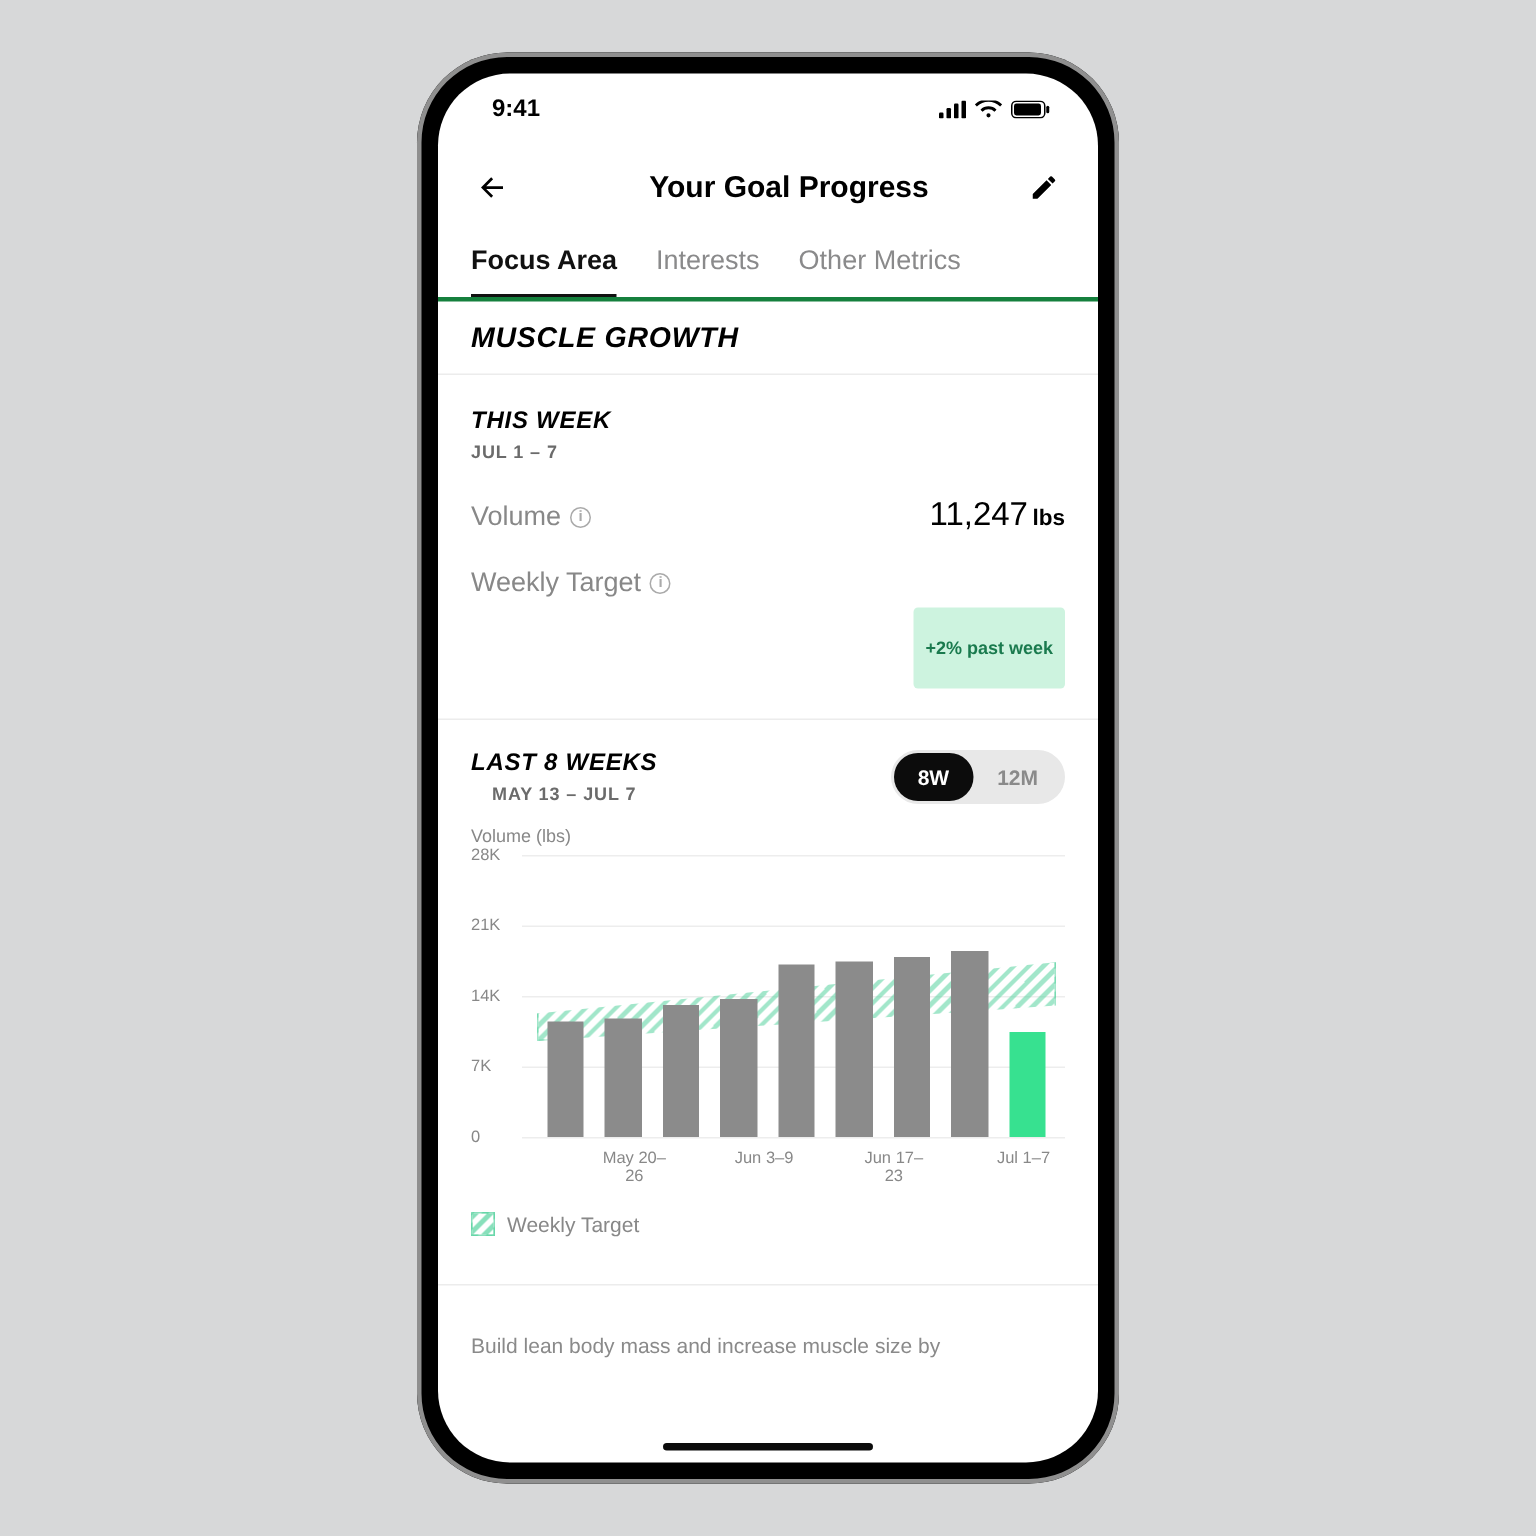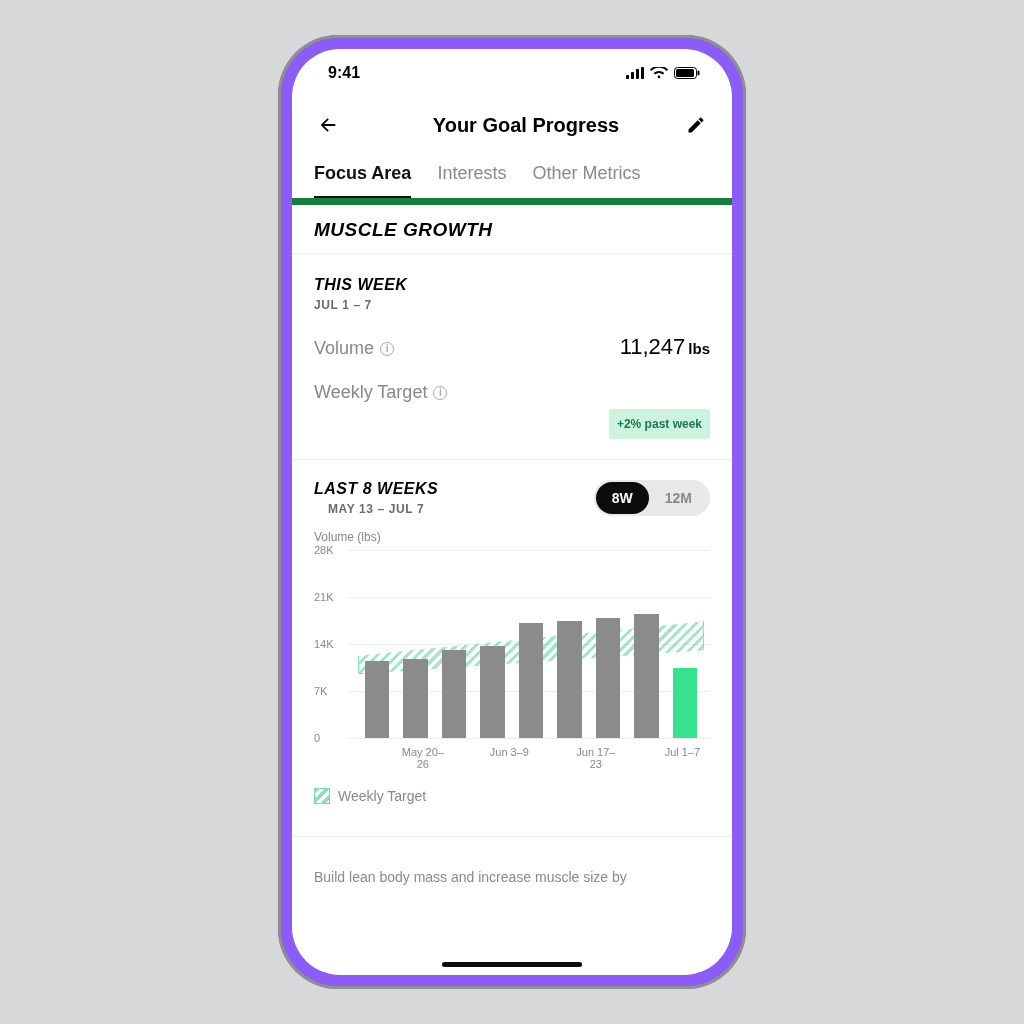--- a/index.html
+++ b/index.html
@@ -8,21 +8,21 @@
     width: 1024px;
     height: 1024px;
     display: flex;
     align-items: center;
     justify-content: center;
     font-family: -apple-system, BlinkMacSystemFont, "Segoe UI", Helvetica, Arial, sans-serif;
   }
   .device {
     width: 468px;
     height: 954px;
-    background: #8b5cf6;
+    background: #000000;
     border-radius: 60px;
     padding: 14px;
     box-shadow: inset 0 0 0 3px #8f8f8f;
   }
   .screen {
     width: 100%;
     height: 100%;
     background: #fff;
     border-radius: 48px;
     overflow: hidden;
@@ -52,21 +52,21 @@
     font-size: 20px;
     font-weight: 700;
     margin-left: 28px;
   }
   .nav-btn { width: 28px; height: 28px; display:flex; align-items:center; justify-content:center; }
   
   .tabs {
     display: flex;
     gap: 26px;
     padding: 10px 22px 0 22px;
-    border-bottom: 7px solid #15803d;
+    border-bottom: 3px solid #15803d;
   }
   .tab {
     font-size: 18px;
     color: #8a8a8b;
     padding-bottom: 12px;
     border-bottom: 2px solid transparent;
   }
   .tab.active {
     color: #111;
     font-weight: 700;
@@ -128,21 +128,21 @@
   .badge-wrap {
     display:flex;
     justify-content:flex-end;
     margin-top:6px;
   }
   .badge {
     background: #cdf3df;
     color: #1a7a4e;
     font-size: 12px;
     font-weight: 600;
-    padding: 8px 8px;
+    padding: 20px 8px;
     border-radius: 3px;
   }
   
   .last8 {
     padding: 20px 22px 10px 22px;
   }
   .last8-head {
     display:flex;
     justify-content:space-between;
     align-items:center;

